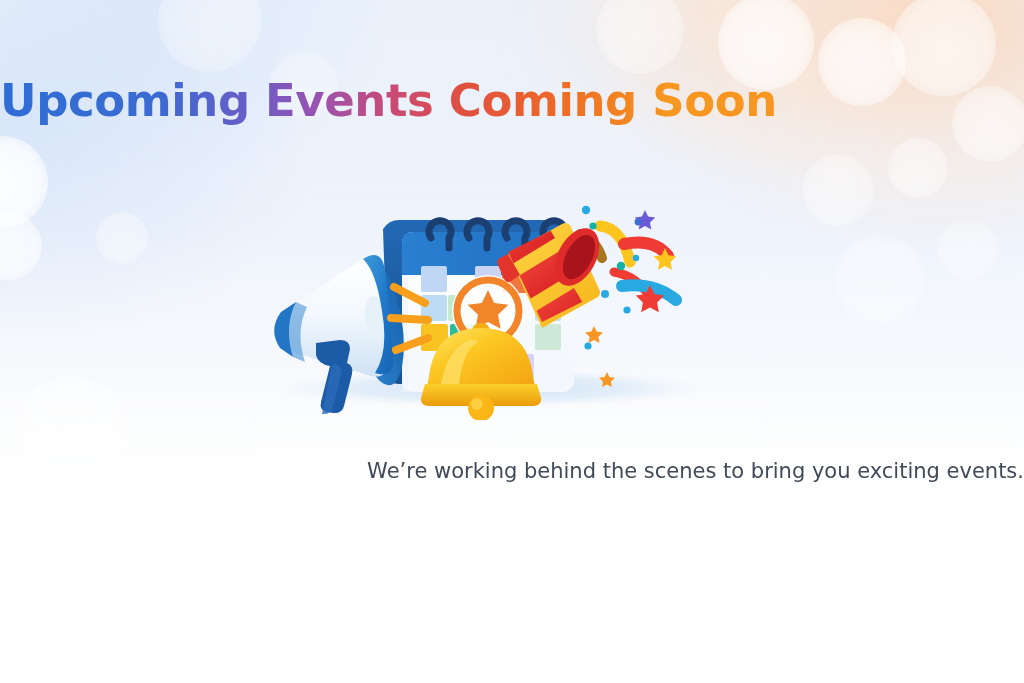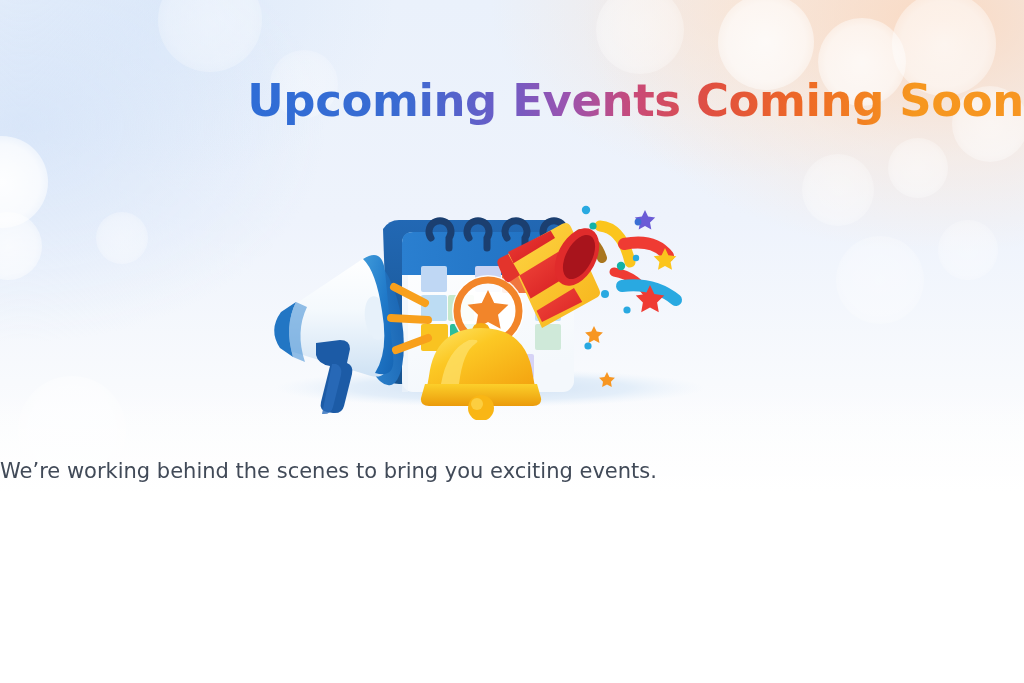--- a/index.html
+++ b/index.html
@@ -30,21 +30,21 @@
       radial-gradient(ellipse 300px 240px at 30% 0%, rgba(214,229,249,.6) 0%, rgba(255,255,255,0) 75%);
   }
   #bg-fade{
     position:absolute; left:0; bottom:0; width:100%; height:300px;
     background:linear-gradient(180deg, rgba(255,255,255,0) 0%, #ffffff 62%, #ffffff 100%);
   }
   .bokeh{ position:absolute; border-radius:50%; pointer-events:none; }
 
   
   #title-wrap{
-    position:absolute; left:0; top:74px; width:100%; text-align:right;
+    position:absolute; left:0; top:74px; width:100%; text-align:left;
   }
   #page-title{
     display:inline-block;
     font-size:45px; font-weight:bold; letter-spacing:-.4px;
     font-family:"DejaVu Sans", sans-serif;
     background-image:linear-gradient(90deg,
         #2f6dd6 0%, #3a6bd2 20%, #6d5cc6 33%,
         #9a53b0 41%, #c94a78 50%, #e1503f 60%,
         #ee6a25 72%, #f6971f 86%, #f79622 100%);
     -webkit-background-clip:text; background-clip:text;
@@ -52,21 +52,21 @@
   }
 
   
   #illustration{
     position:absolute; left:250px; top:180px; width:470px; height:240px;
   }
   #illustration svg{ width:100%; height:100%; display:block; }
 
   
   #subtitle-wrap{
-    position:absolute; left:0; top:452px; width:100%; text-align:left;
+    position:absolute; left:0; top:452px; width:100%; text-align:right;
     font-family:"DejaVu Sans", sans-serif;
   }
   .subtitle-line{
     display:block; color:#414a58; font-size:21px; line-height:38px; font-weight:normal;
   }
 </style>
 </head>
 <body>
 
 <div id="bg-layer">

